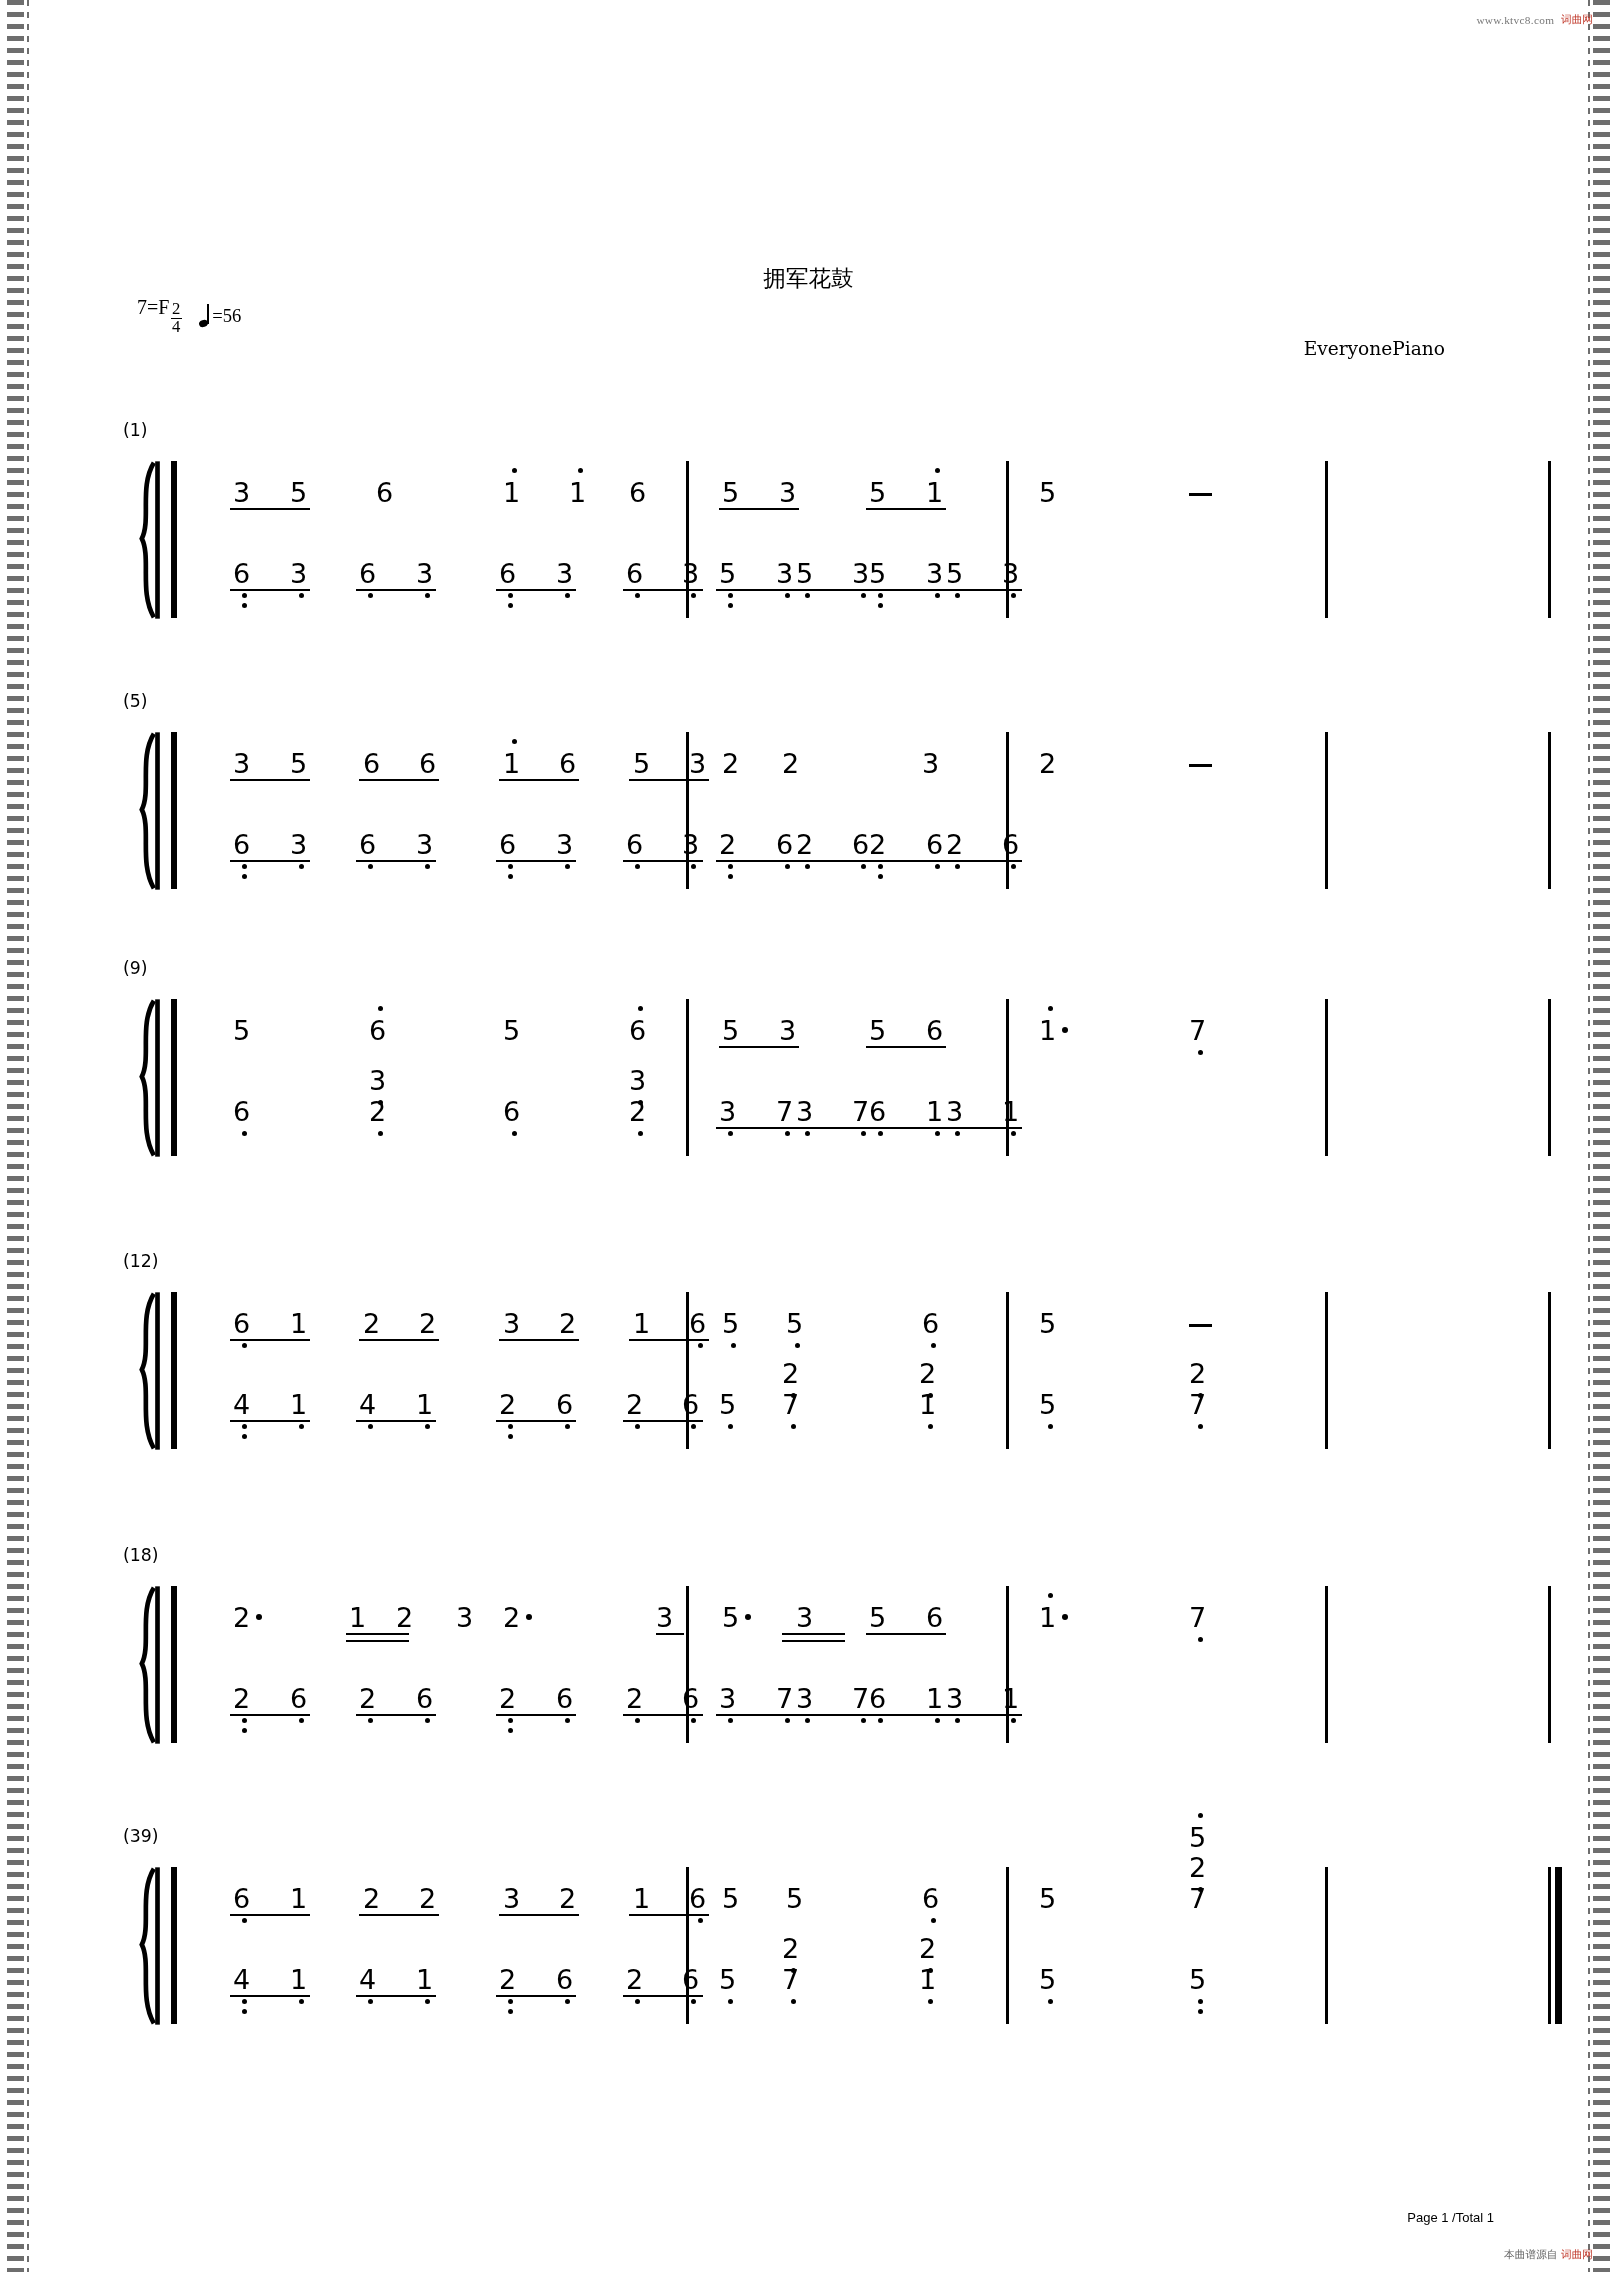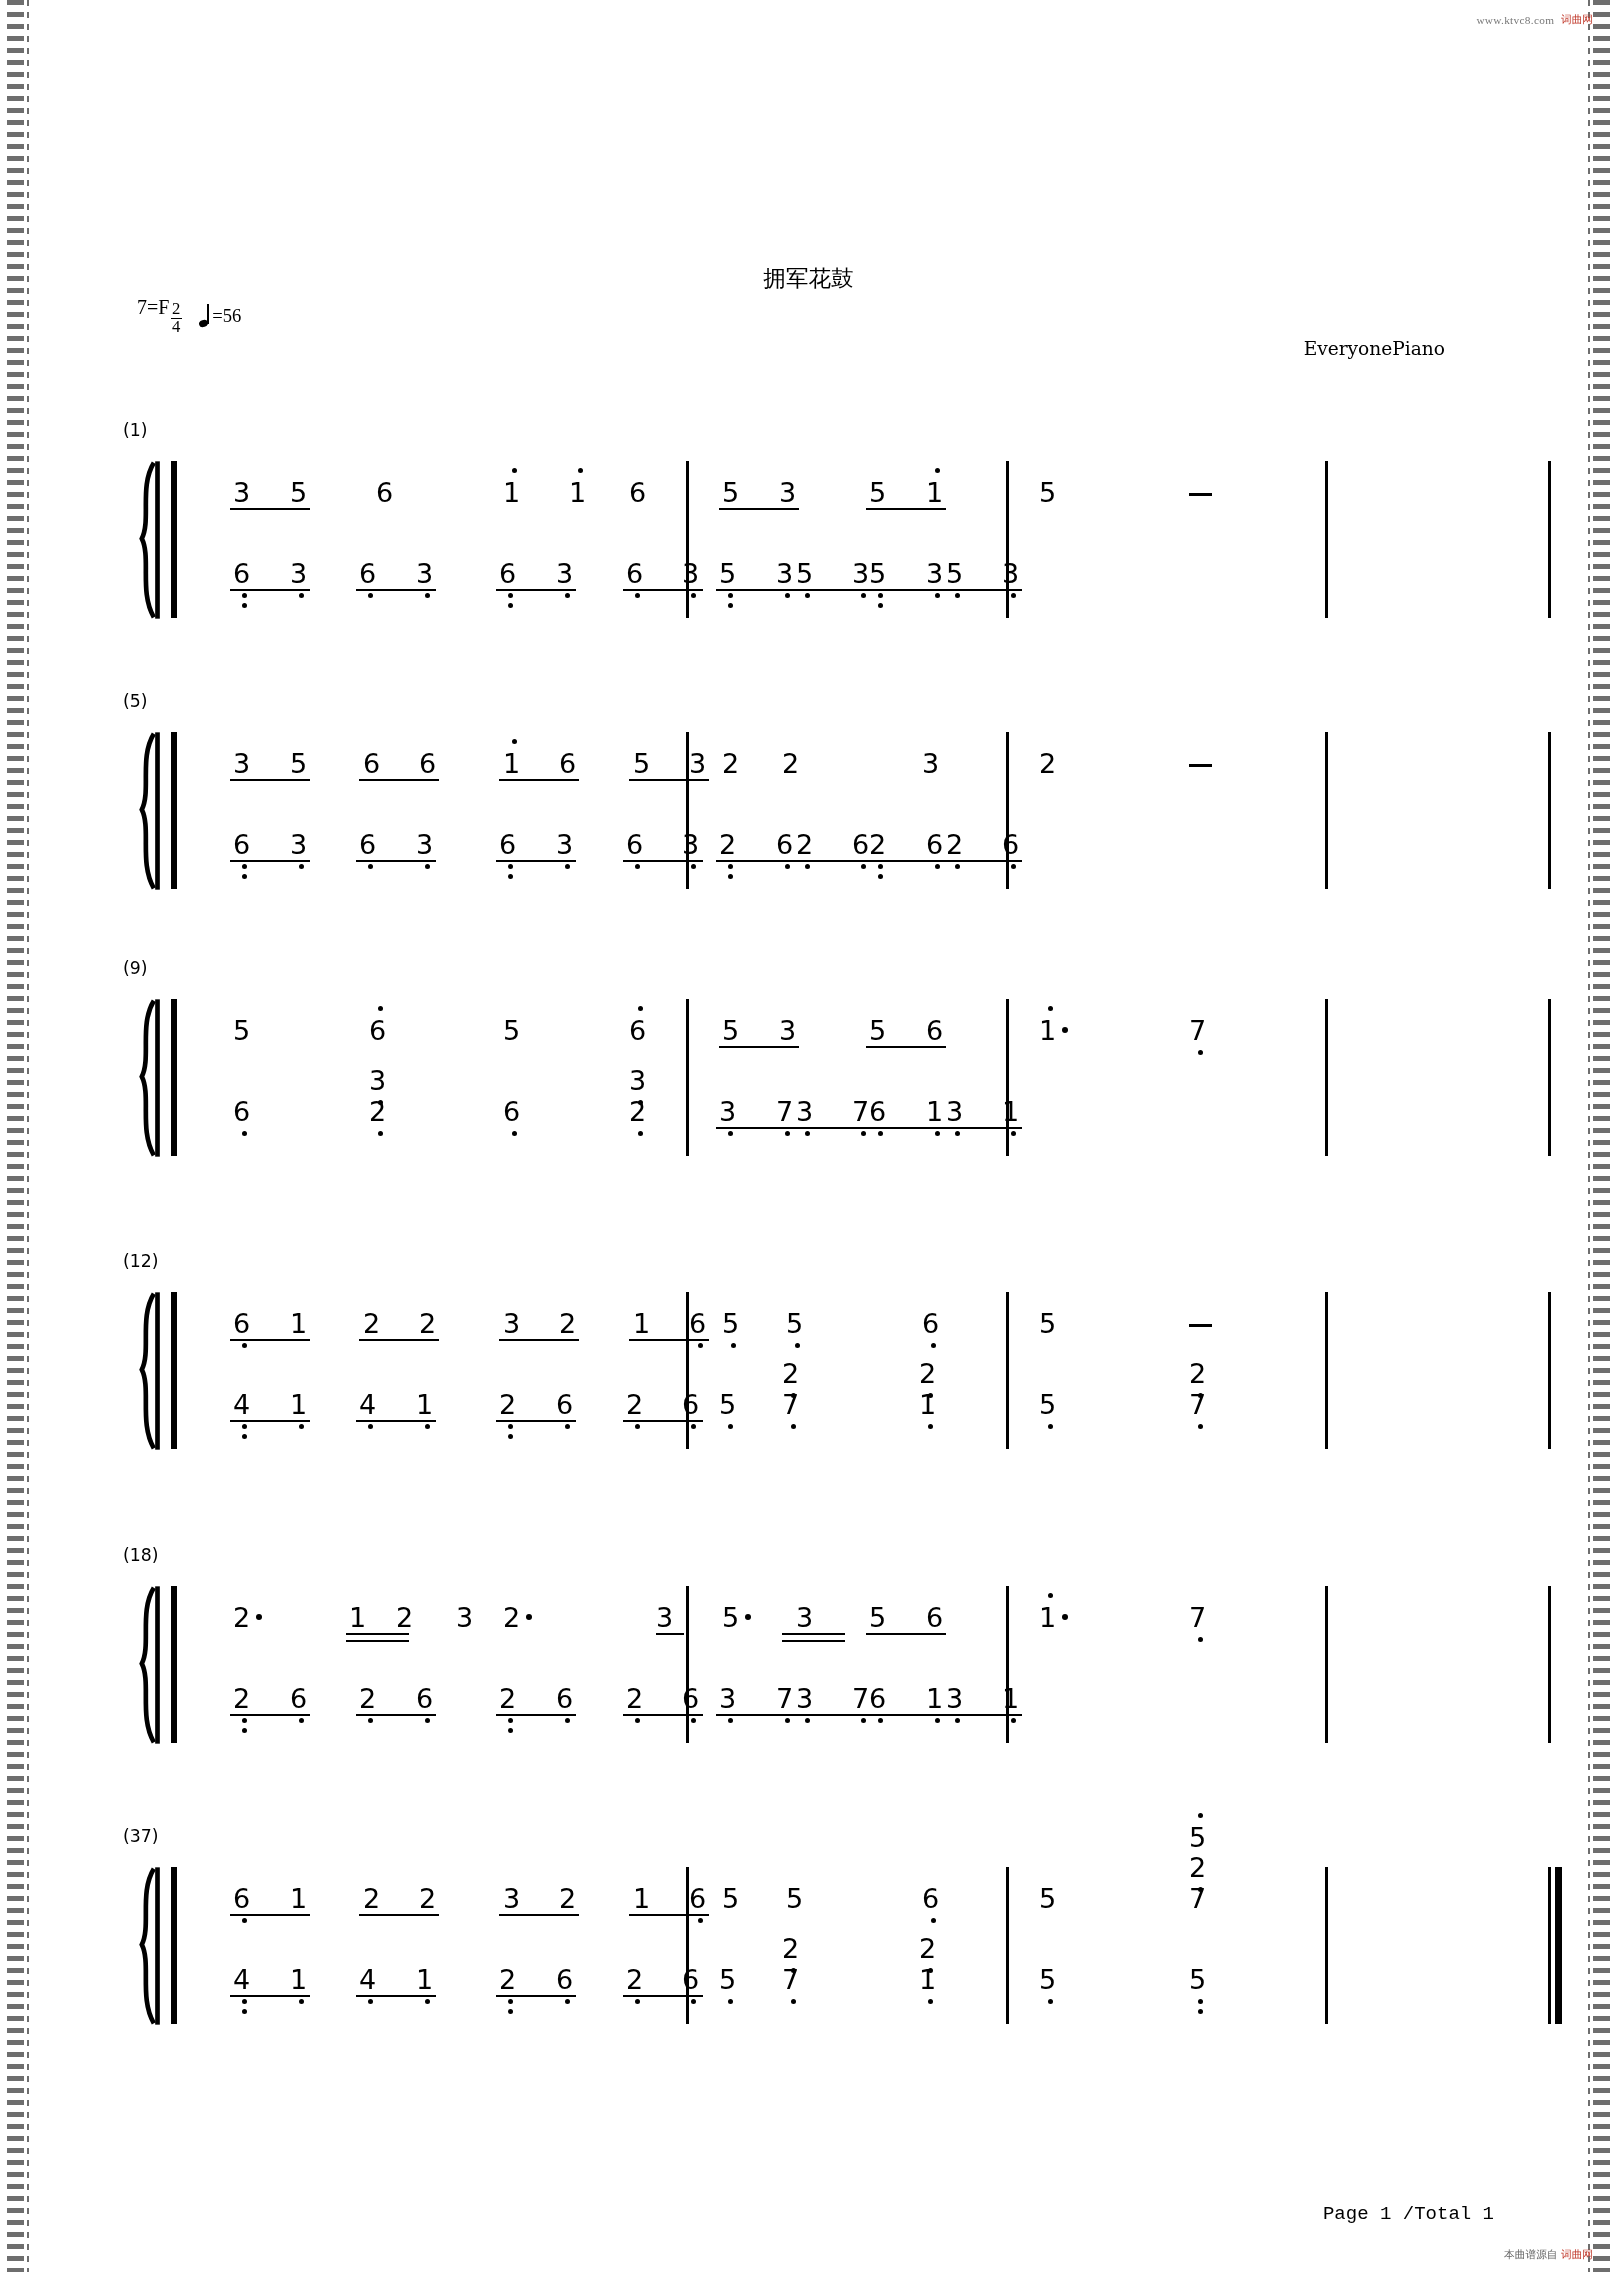--- a/index.html
+++ b/index.html
@@ -32,21 +32,21 @@
             font-family:"DejaVu Sans",sans-serif;}
   .keyinfo{position:absolute;left:137px;top:296px;display:flex;align-items:center;gap:17.3px;font-size:20px;}
   .keyinfo .frac{display:inline-flex;flex-direction:column;align-items:center;line-height:1;font-size:16.7px;margin-left:1.3px;}
   .keyinfo .frac .num{border-bottom:1.3px solid #000;padding:0 1.3px;}
   .keyinfo .frac .den{padding:0 1.3px;}
   .keyinfo .tempo{display:flex;align-items:center;gap:2.7px;font-size:18.6px;}
   .qnote{display:inline-block;position:relative;width:10.7px;height:22.6px;}
   .qnote .head{position:absolute;left:0;bottom:0;width:9.3px;height:7.3px;background:#000;border-radius:50%;transform:rotate(-20deg);}
   .qnote .stem{position:absolute;left:8px;bottom:2.7px;width:1.7px;height:20.6px;background:#000;}
   .author{position:absolute;right:172px;top:338px;font-size:18.6px;font-family:"DejaVu Serif",serif;}
-  .pagefoot{position:absolute;right:123px;bottom:48px;font-size:19px;font-family:Liberation Mono, monospace;}
+  .pagefoot{position:absolute;right:123px;bottom:48px;font-size:13px;font-family:Liberation Sans, sans-serif;}
 
   
   .system{position:absolute;left:0;width:1617px;}
   .measure-label{position:absolute;left:123px;font-size:17.3px;font-family:"DejaVu Sans",sans-serif;}
 
   .staff-area{position:absolute;left:123px;width:1372px;height:173px;}
 
   
   .brace{position:absolute;left:8px;top:0;width:31px;height:173px;}
   .brace svg{display:block;}
@@ -402,21 +402,21 @@
             <div class="note" style="left: 746px; top: 0px;">6<div class="dot-below" style="left: 8.7px; top: 33px;"></div></div>
             <div class="beam" style="left: 743px; width: 80px; top: 29px;"></div>
             <div class="note" style="left: 803px; top: 0px;">1<div class="dot-below" style="left: 8.7px; top: 33px;"></div></div>
             <div class="note" style="left: 823px; top: 0px;">3<div class="dot-below" style="left: 8.7px; top: 33px;"></div></div>
             <div class="beam" style="left: 819px; width: 80px; top: 29px;"></div>
             <div class="note" style="left: 879px; top: 0px;">1<div class="dot-below" style="left: 8.7px; top: 33px;"></div></div>
           </div>
         </div>
       </div>
       <div class="system" style="top: 0px;">
-        <div class="measure-label" style="top: 1826px;">(37)</div>
+        <div class="measure-label" style="top: 1826px;">(39)</div>
         <div class="staff-area" style="top: 1866px;">
           <div class="brace">
             <svg width="31" height="160" viewBox="0 0 46 240">
               <path d="M34 4 C12 40 30 90 16 118 C30 146 12 198 34 236" fill="none" stroke="#000" stroke-width="7"></path>
               <rect x="36" y="2" width="7" height="236" fill="#000"></rect>
             </svg>
           </div>
           <div class="barline" style="left: 48px; top: 1.3px; height: 157px; width: 6px;"></div>
           <div class="barline" style="left: 563px; top: 1.3px; height: 157px;"></div>
           <div class="barline" style="left: 883px; top: 1.3px; height: 157px;"></div>

